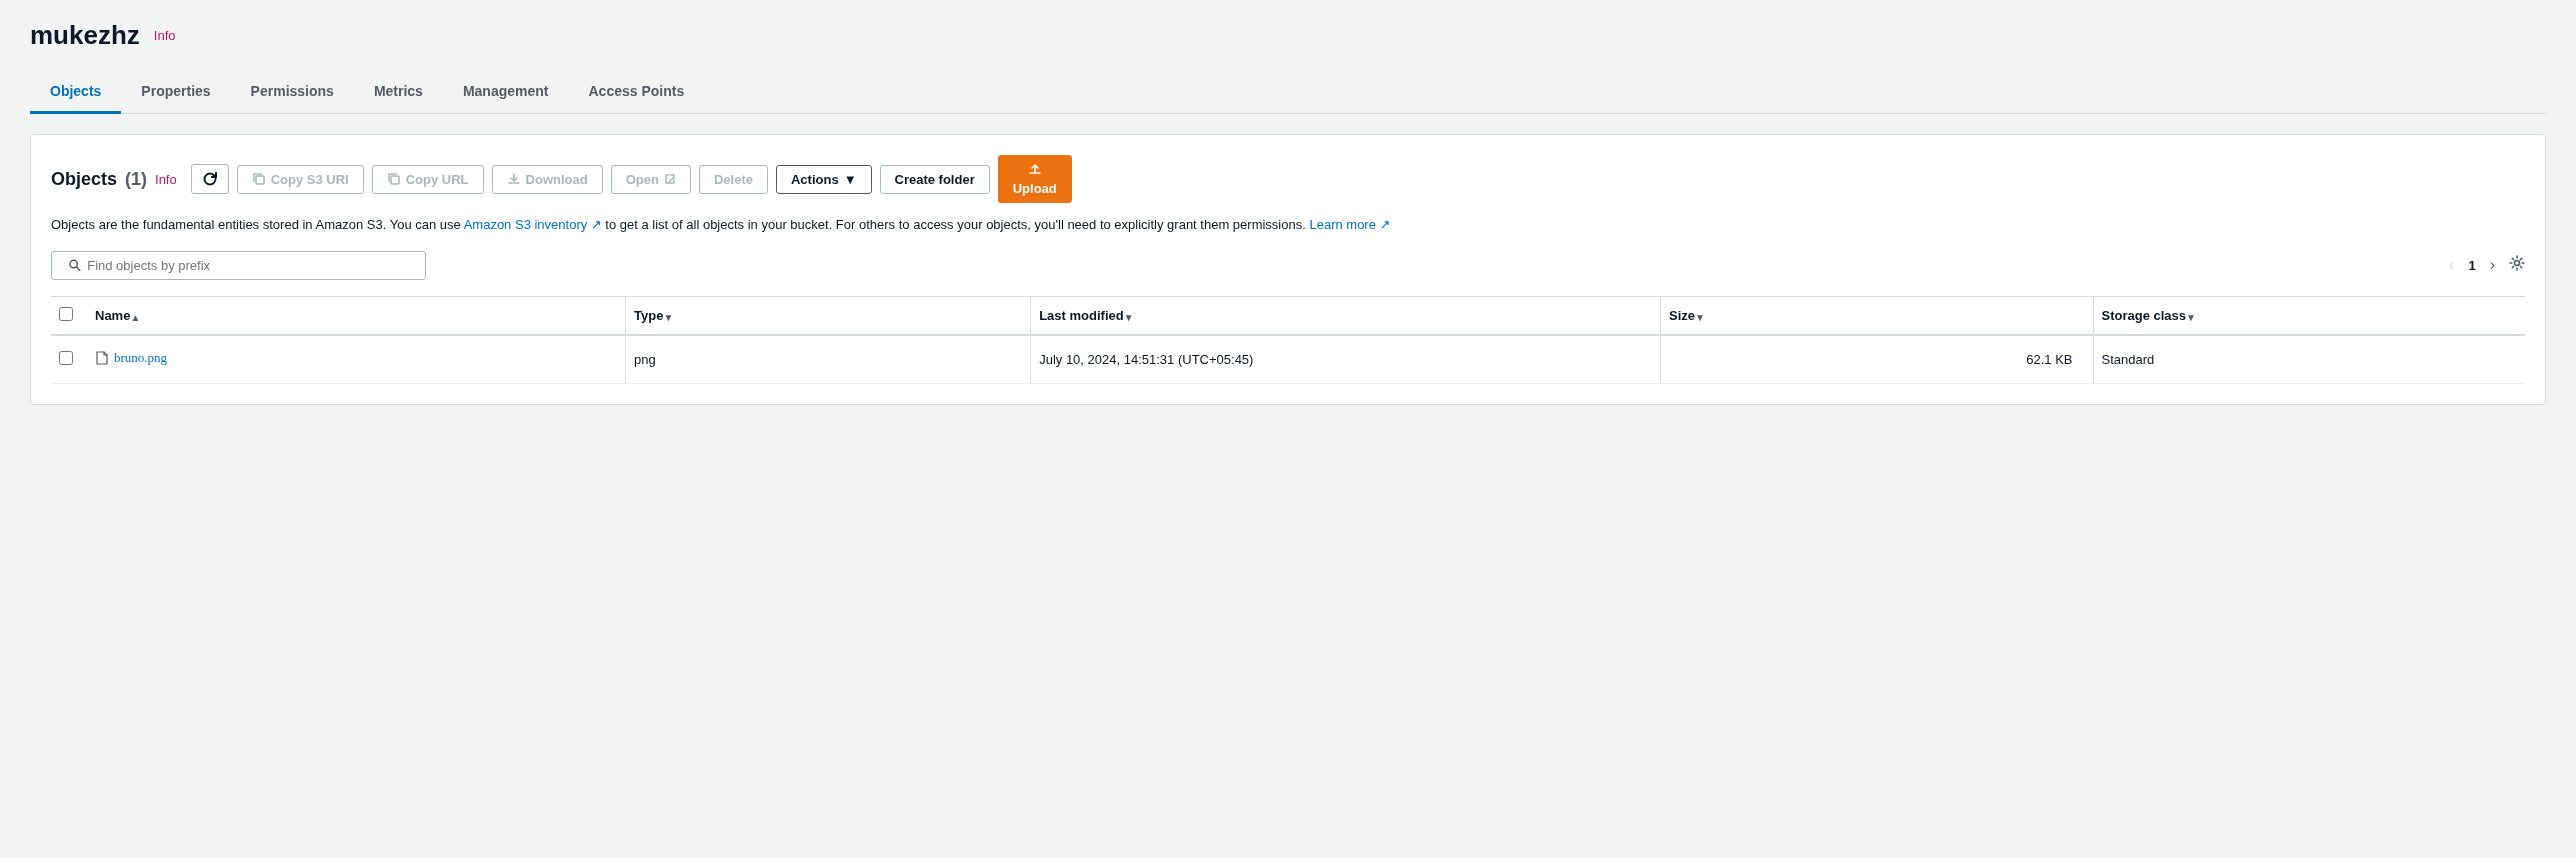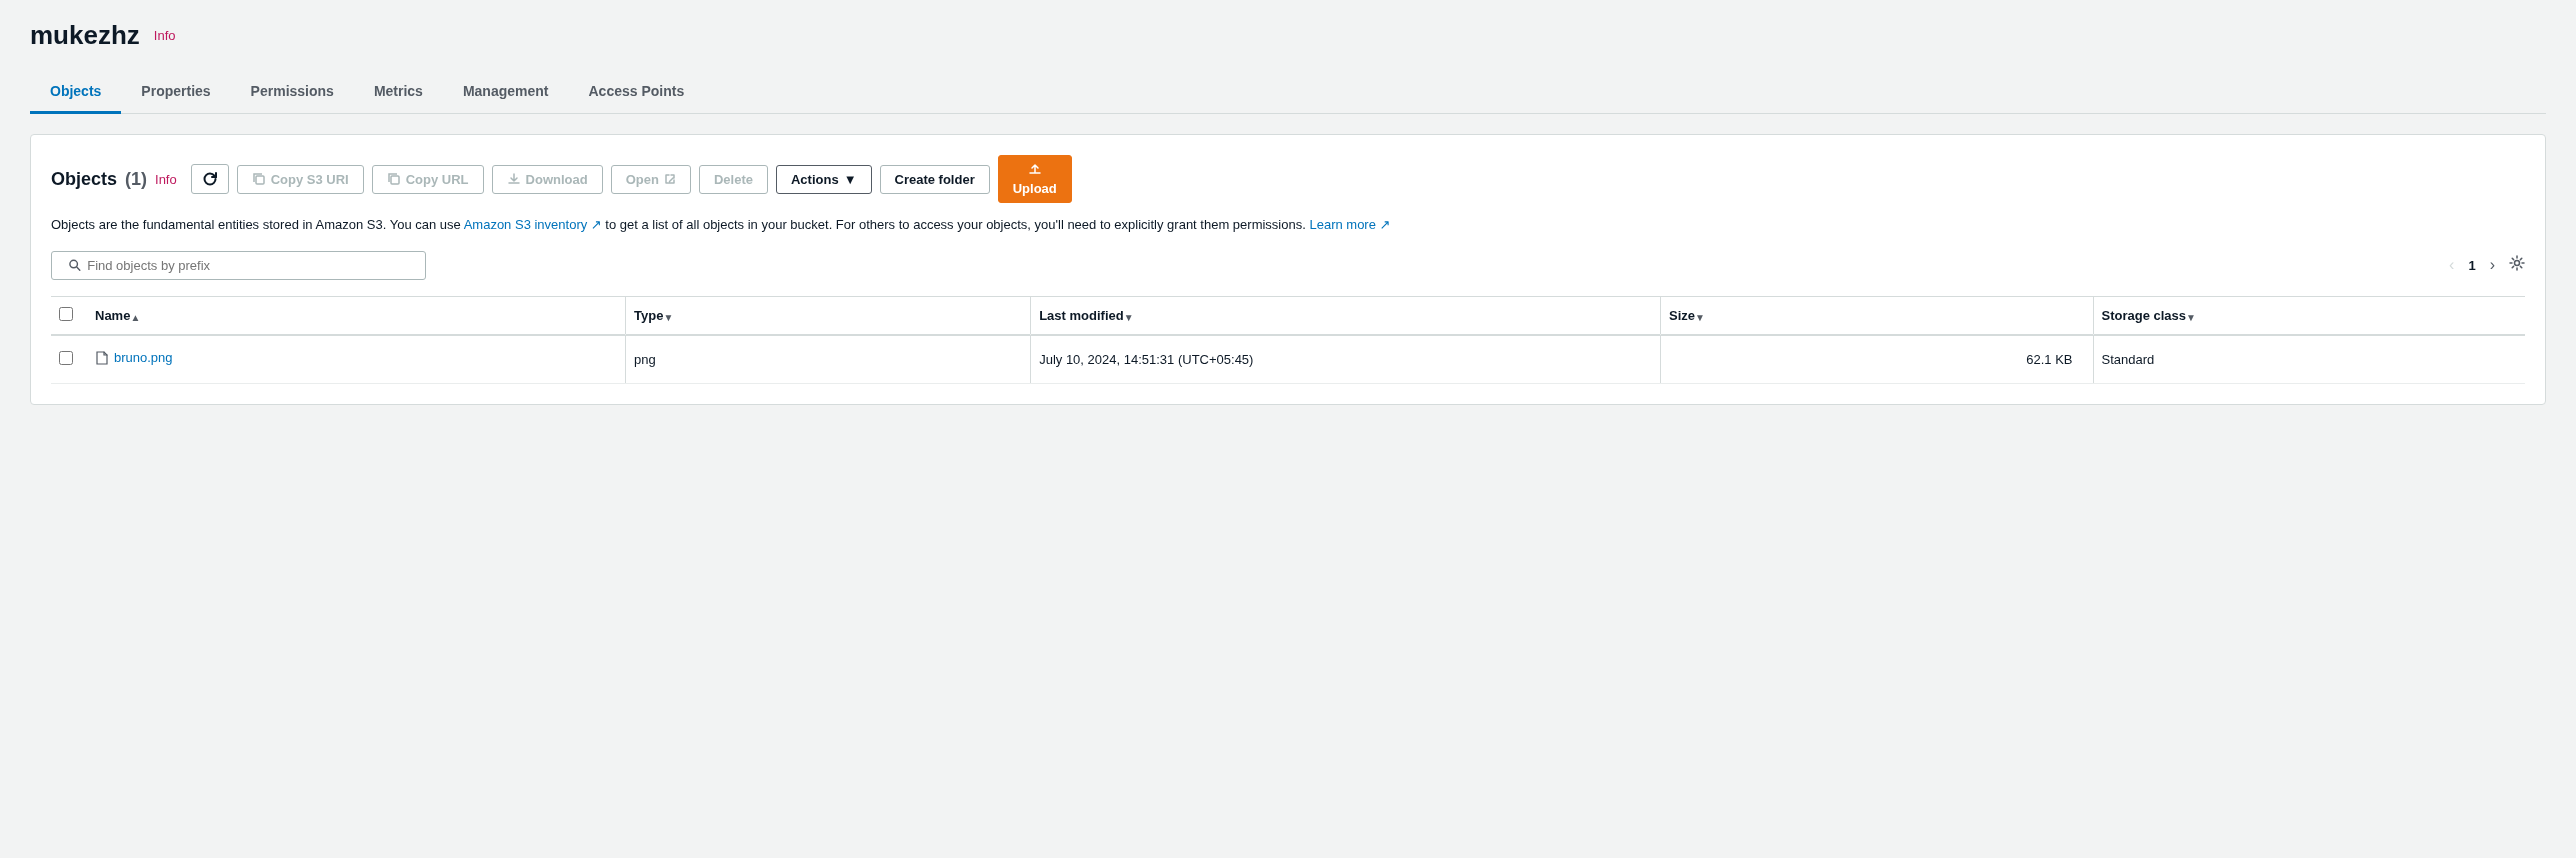--- a/index.html
+++ b/index.html
@@ -212,20 +212,21 @@
     .col-type { min-width: 148px; }
     .col-modified { min-width: 217px; }
     .col-size { min-width: 158px; }
     .col-storage { min-width: 158px; }
     .file-link {
       color: #0073bb;
       text-decoration: none;
       display: inline-flex;
       align-items: center;
       gap: 5px;
+      font-family: Liberation Serif, serif;
     }
     .divider-col {
       width: 1px;
       background: #d5dbdb;
       padding: 0 !important;
     }
     input[type="checkbox"] {
       width: 14px;
       height: 14px;
       cursor: pointer;

